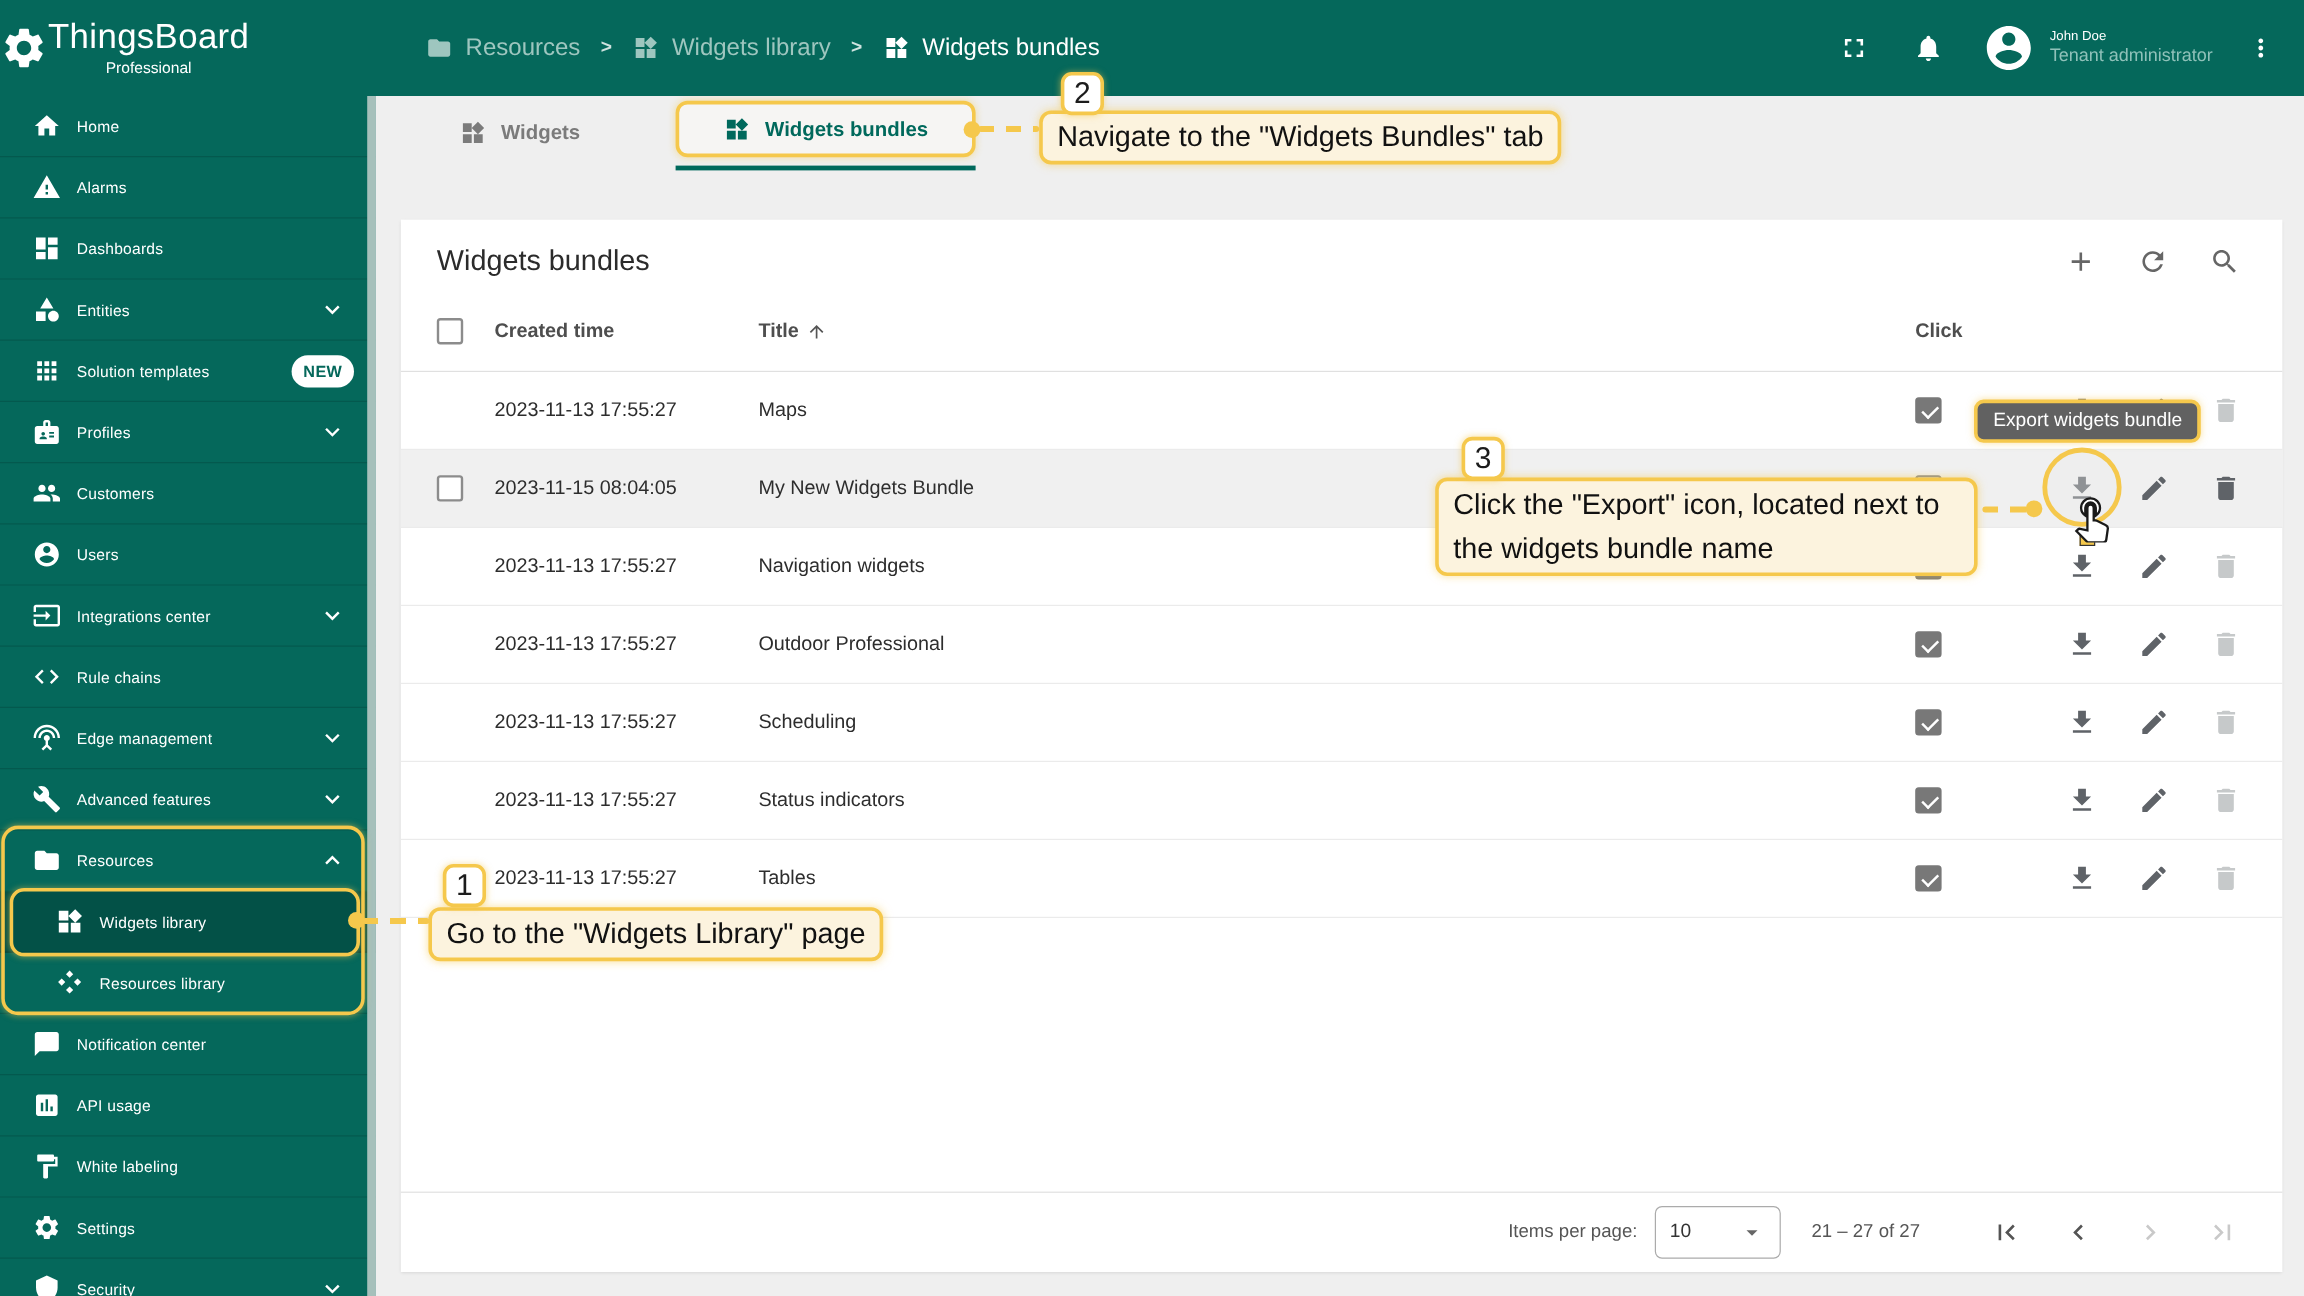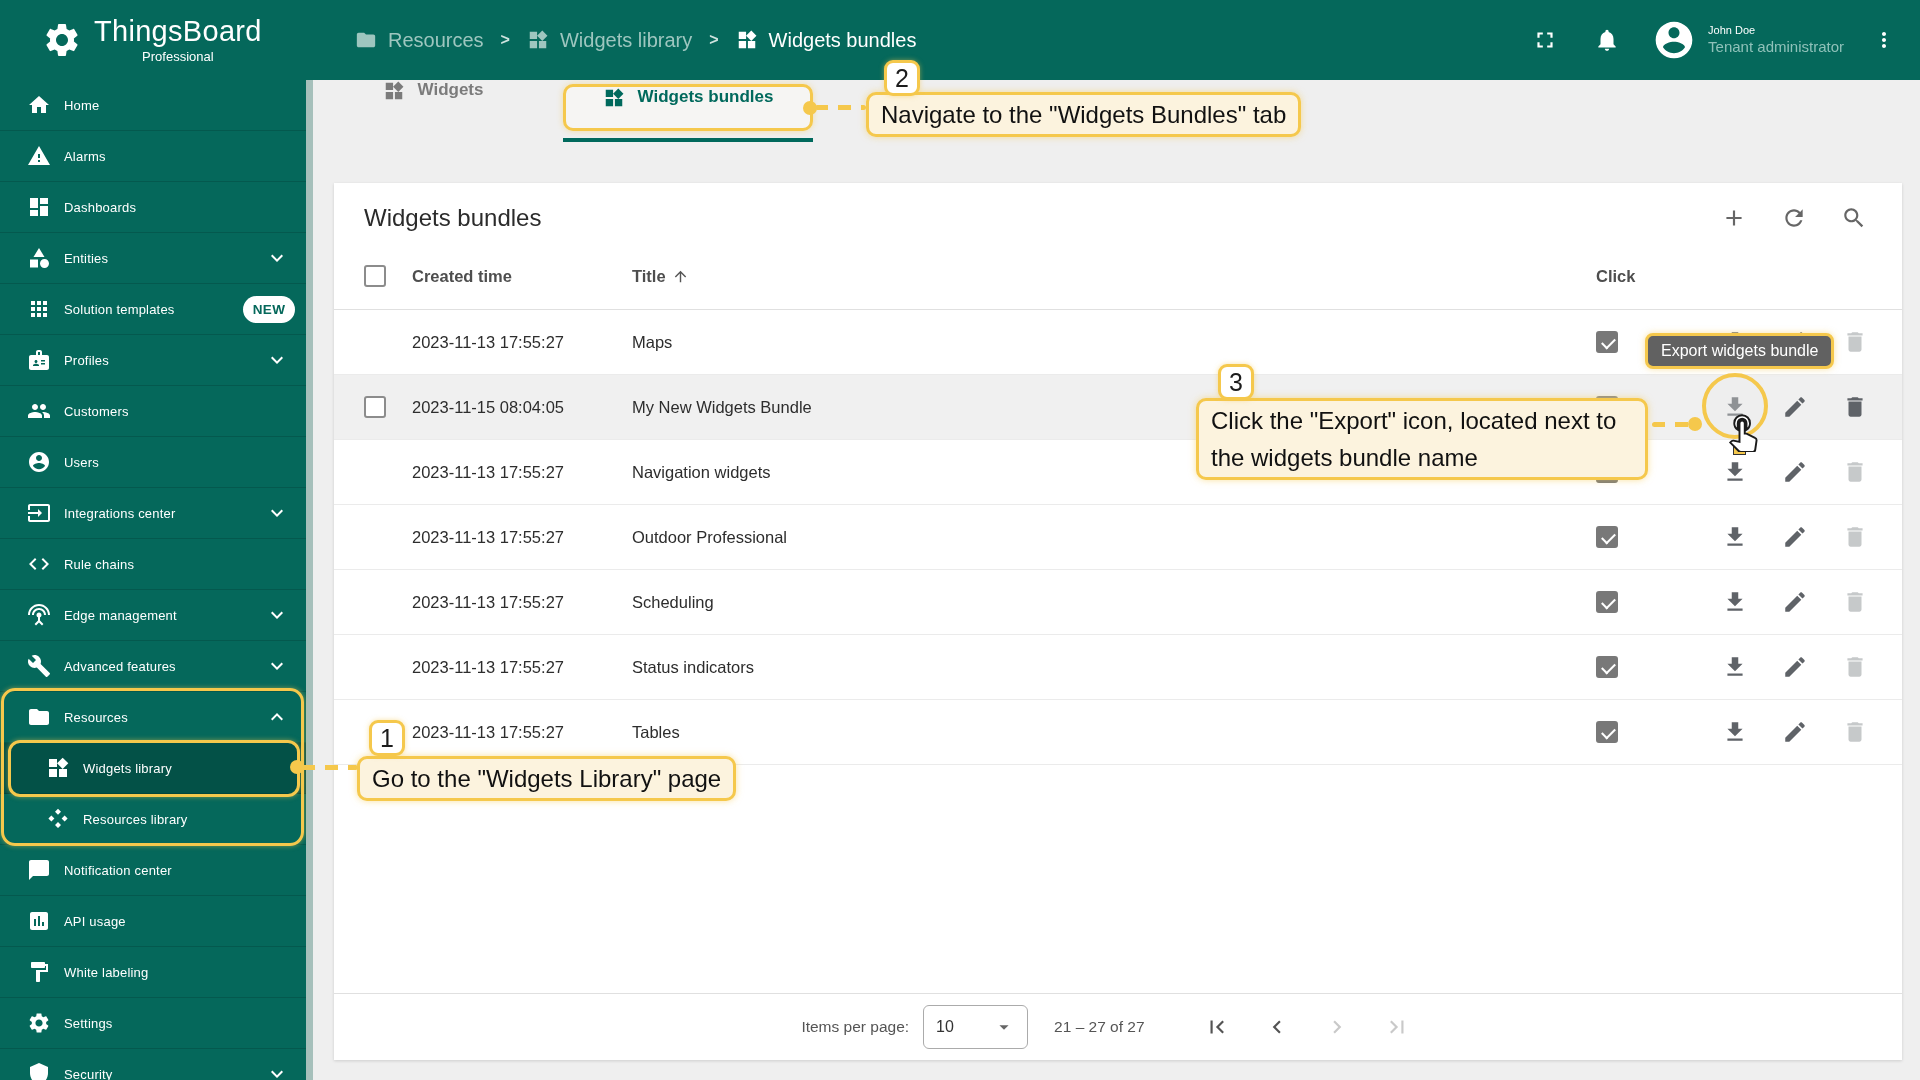--- a/index.html
+++ b/index.html
@@ -4,21 +4,21 @@
 <style>
   *{box-sizing:border-box;margin:0;padding:0}
   html,body{width:1920px;height:1080px;overflow:hidden}
   body{font-family:"Liberation Sans","DejaVu Sans",sans-serif;background:#efefef}
   .app{position:relative;width:1920px;height:1080px}
   .ic{display:inline-flex;flex:none}
   .ic svg{width:100%;height:100%;display:block}
 
   
   header{position:absolute;top:0;left:0;width:100%;height:80px;background:#05685B;display:flex;align-items:center;color:#fff;z-index:10}
-  .logo{display:flex;align-items:center;gap:12px;padding-left:42px;width:313px;flex:none}
+  .logo{display:flex;align-items:center;width:313px;flex:none}
   .logo-gear{width:40px;height:40px;color:#fff}
   .logo-text .t{font-size:29px;letter-spacing:.3px;line-height:1}
   .logo-text .s{font-size:13px;text-align:center;margin-top:3px}
   .breadcrumb{display:flex;align-items:center;margin-left:42px;font-size:20px;color:#9EC6BF}
   .bc-item{display:flex;align-items:center;gap:11px;cursor:pointer}
   .bc-item .ic{width:22px;height:22px}
   .bc-item.last{color:#fff}
   .bc-sep{margin:0 17px;font-size:16px;color:#cfe3df;font-weight:bold}
   .header-right{margin-left:auto;display:flex;align-items:center;padding-right:24px}
   .hbtn{width:26px;height:26px;color:#fff;margin-left:36px;cursor:pointer}
@@ -35,21 +35,21 @@
   .sb-item .ic{width:24px;height:24px}
   .sb-label{margin-left:13px;font-size:13px;font-weight:normal;letter-spacing:.2px;white-space:nowrap}
   .sb-item.sub{padding-left:46px}
   .sb-item.selected{background:rgba(0,0,0,.22)}
   .chev{position:absolute;right:24px;width:24px;height:24px;color:#fff}
   .newbadge{position:absolute;left:243px;top:12px;width:52px;height:27px;background:#fff;color:#05685B;border-radius:14px;font-size:13.5px;font-weight:bold;display:flex;align-items:center;justify-content:center;letter-spacing:.3px}
 
   
   main{position:absolute;left:313px;top:80px;right:0;bottom:0;background:#efefef}
   .tabs{position:relative;height:67px}
-  .tab{position:absolute;display:flex;align-items:flex-start;justify-content:center;gap:13px;font-size:17px;font-weight:bold;cursor:pointer}
+  .tab{position:absolute;display:flex;align-items:center;justify-content:center;gap:13px;font-size:17px;font-weight:bold;cursor:pointer}
   .tab .ic{width:22px;height:22px}
   .tab.t-inactive{left:40px;top:0;width:160px;height:62px;color:#7b7b7b}
   .tab.t-active{left:250px;top:4px;width:250px;height:47px;color:#00695C;border:3px solid #F5C84C;border-radius:10px;background:#f6f5f3;box-shadow:0 0 6px rgba(245,200,76,.45)}
   .tab-underline{position:absolute;left:250px;top:58px;width:250px;height:3.5px;background:#00695C}
 
   .card{position:absolute;left:21px;top:103px;right:18px;bottom:20px;background:#fff;display:flex;flex-direction:column;box-shadow:0 1px 3px rgba(0,0,0,.14)}
   .card-header{height:60px;display:flex;align-items:center;padding:10px 28px 0 30px}
   .card-title{font-size:24px;font-weight:400;color:#2b2b2b}
   .card-actions{margin-left:auto;display:flex;gap:20px}
   .cbtn{width:40px;height:40px;display:flex;align-items:center;justify-content:center;color:#666;cursor:pointer}
@@ -65,21 +65,21 @@
   .c5{width:230px;flex:none;display:flex;padding-left:43px;gap:20px}
   .cb{width:22px;height:22px;border:2px solid #8c8c8c;border-radius:3px;background:#fff;position:relative;cursor:pointer}
   .cb.checked{background:#787878;border-color:#787878}
   .cb.checked::after{content:"";position:absolute;left:3.5px;top:4.5px;width:11px;height:6px;border-left:2.6px solid #fff;border-bottom:2.6px solid #fff;transform:rotate(-45deg)}
   .sort-ic{width:17px;height:17px;color:#555}
   .abtn{width:40px;height:40px;display:flex;align-items:center;justify-content:center;color:#5f6368;cursor:pointer}
   .abtn .ic{width:26px;height:26px}
   .abtn.disabled{color:#c6c9ca}
   .spacer{flex:1}
 
-  .paginator{height:67px;border-top:1px solid #e0e0e0;display:flex;align-items:center;justify-content:center;padding-right:8px;color:#555;font-size:15.5px;flex:none}
+  .paginator{height:67px;border-top:1px solid #e0e0e0;display:flex;align-items:center;justify-content:flex-end;padding-right:20px;color:#555;font-size:15.5px;flex:none}
   .pp-label{margin-right:14px}
   .pp-select{width:105px;height:44px;border:1.5px solid #ababab;border-radius:6px;display:flex;align-items:center;padding:0 12px;color:#333;font-size:16px;margin-right:26px;cursor:pointer}
   .pp-select .ic{width:22px;height:22px;color:#666;margin-left:auto}
   .pp-range{margin-right:42px}
   .pbtn{width:60px;height:44px;display:flex;align-items:center;justify-content:center;color:#545454;cursor:pointer}
   .pbtn .ic{width:26px;height:26px}
   .pbtn.disabled{color:#c9c9c9}
 
   
   .overlay{position:absolute;inset:0;pointer-events:none;z-index:40}

